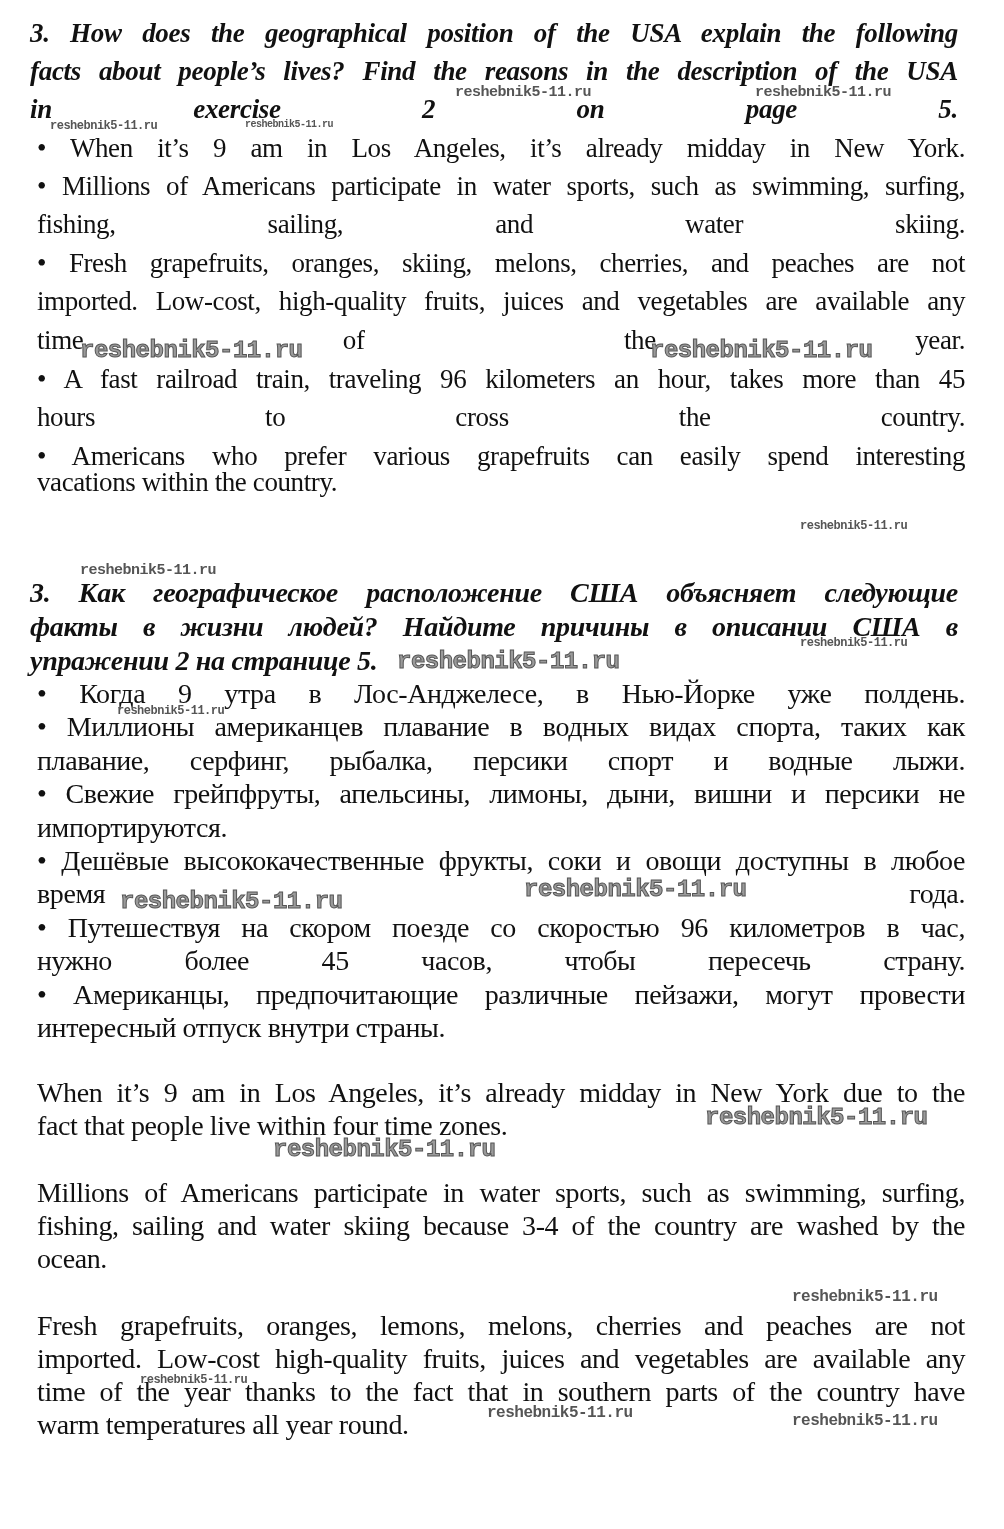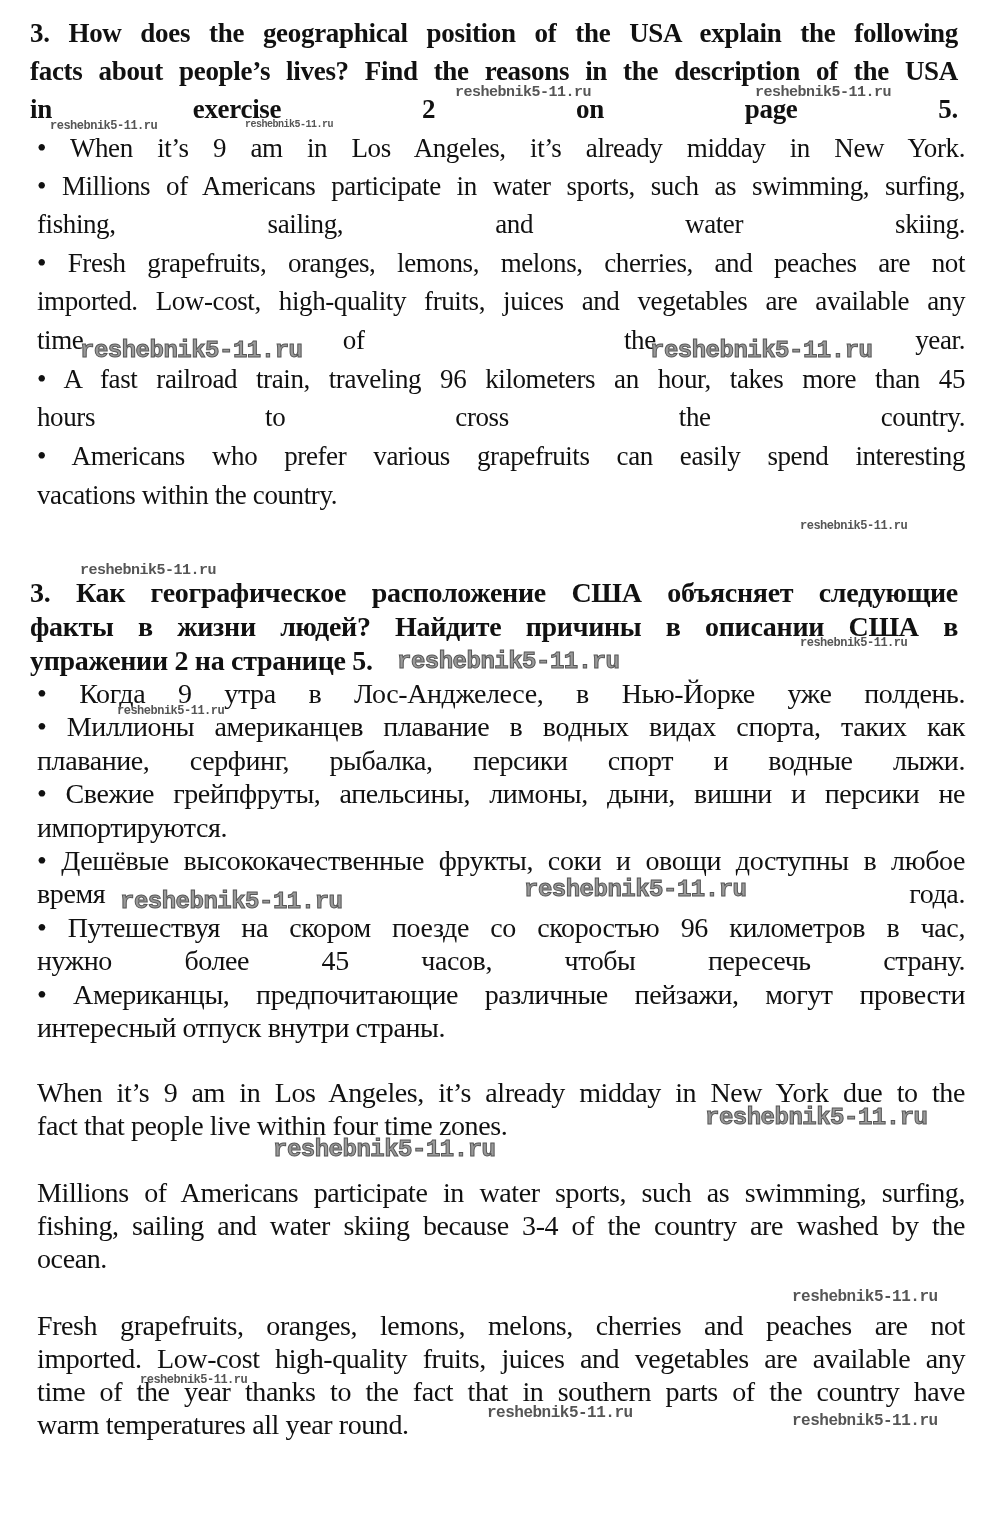--- a/index.html
+++ b/index.html
@@ -30,20 +30,21 @@
       white-space: nowrap;
       text-align: justify;
       text-align-last: justify;
     }
     .line.last {
       text-align-last: left;
     }
     .bold {
       font-weight: bold;
       letter-spacing: -0.3px;
+      font-style: italic;
     }
     .normal {
       letter-spacing: -0.4px;
       margin-left: 7px;
     }
     .ru-line {
       font-size: 28px;
       line-height: 34px;
     }
     .wm {
@@ -69,27 +70,27 @@
 
 <div class="page">
 
   <div class="line bold" style="top:14px">3. How does the geographical position of the USA explain the following</div>
   <div class="line bold" style="top:52px">facts about people’s lives? Find the reasons in the description of the USA</div>
   <div class="line bold" style="top:90px">in exercise 2 on page 5.</div>
 
   <div class="line normal" style="top:129px">• When it’s 9 am in Los Angeles, it’s already midday in New York.</div>
   <div class="line normal" style="top:167px">• Millions of Americans participate in water sports, such as swimming, surfing,</div>
   <div class="line normal" style="top:205px">fishing, sailing, and water skiing.</div>
-  <div class="line normal" style="top:244px">• Fresh grapefruits, oranges, lemons, melons, cherries, and peaches are not</div>
+  <div class="line normal" style="top:244px">• Fresh grapefruits, oranges, skiing, melons, cherries, and peaches are not</div>
   <div class="line normal" style="top:282px">imported. Low-cost, high-quality fruits, juices and vegetables are available any</div>
   <div class="line normal" style="top:321px">time of the year.</div>
   <div class="line normal" style="top:360px">• A fast railroad train, traveling 96 kilometers an hour, takes more than 45</div>
   <div class="line normal" style="top:398px">hours to cross the country.</div>
   <div class="line normal" style="top:437px">• Americans who prefer various grapefruits can easily spend interesting</div>
-  <div class="line normal last" style="top:476px">vacations within the country.</div>
+  <div class="line normal last" style="top:463px">vacations within the country.</div>
 
   <div class="line bold ru-line" style="top:576px">3. Как географическое расположение США объясняет следующие</div>
   <div class="line bold ru-line" style="top:610px">факты в жизни людей? Найдите причины в описании США в</div>
   <div class="line bold ru-line last" style="top:644px">упражении 2 на странице 5.</div>
 
   <div class="line normal ru-line" style="top:677px">• Когда 9 утра в Лос-Анджелесе, в Нью-Йорке уже полдень.</div>
   <div class="line normal ru-line" style="top:710px">• Миллионы американцев плавание в водных видах спорта, таких как</div>
   <div class="line normal ru-line" style="top:744px">плавание, серфинг, рыбалка, персики спорт и водные лыжи.</div>
   <div class="line normal ru-line" style="top:777px">• Свежие грейпфруты, апельсины, лимоны, дыни, вишни и персики не</div>
   <div class="line normal ru-line last" style="top:811px">импортируются.</div>

